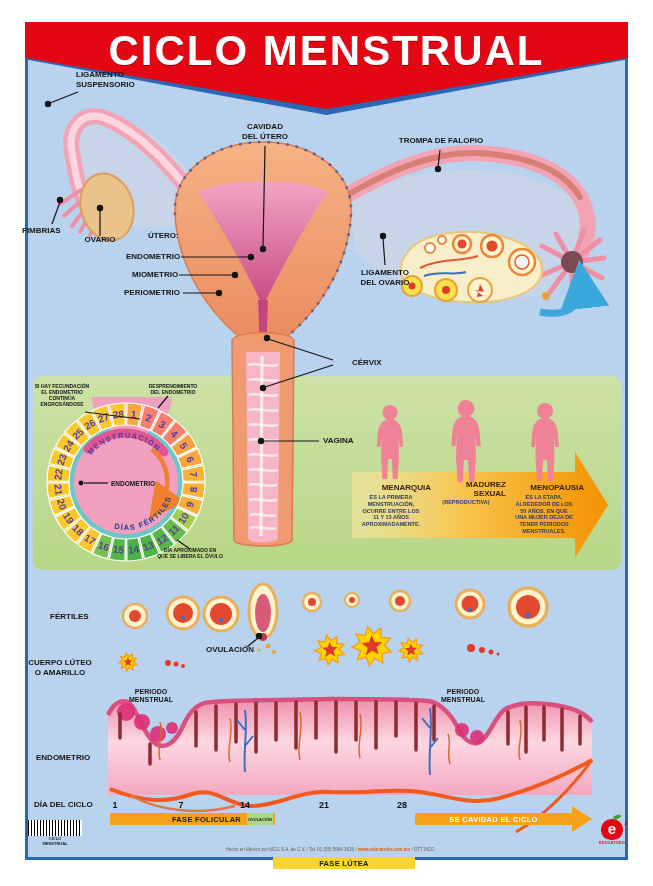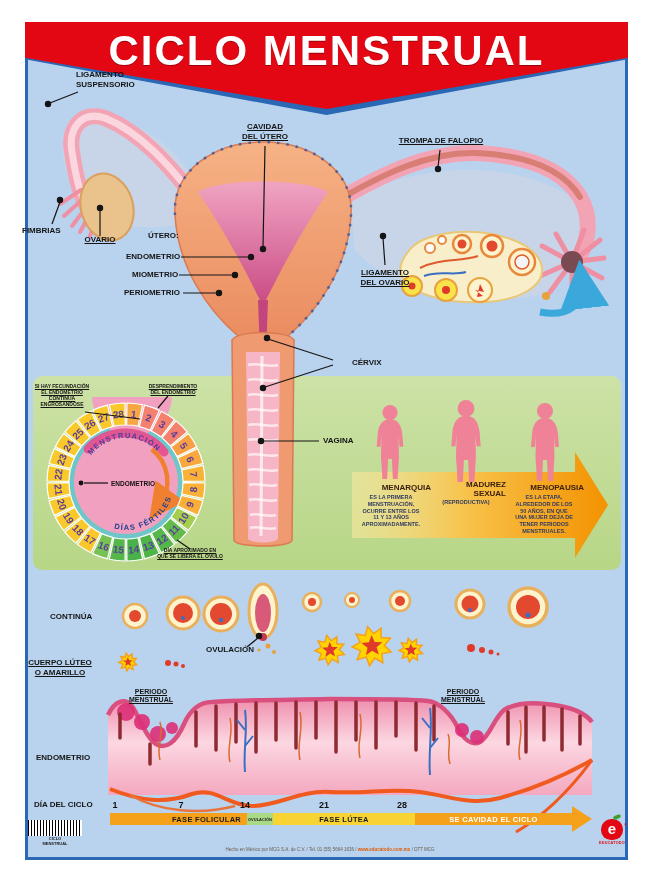--- a/index.html
+++ b/index.html
@@ -14,21 +14,21 @@
               clip-path:polygon(0 0,100% 0,100% 41%,50% 100%,0 41%);z-index:3;}
   #title-text{position:absolute;left:25px;top:27px;width:603px;text-align:center;z-index:4;
               font-weight:bold;font-size:42px;letter-spacing:2px;color:#fff;
               text-shadow:0 1px 0 #9e0009;}
   
   #green-panel{position:absolute;left:33px;top:376px;width:588px;height:194px;border-radius:9px;
                background:linear-gradient(#cde2a7,#b7d686);z-index:1;}
   
   .lbl{position:absolute;font-weight:bold;font-size:8px;line-height:9.5px;color:#151515;
        white-space:pre-line;z-index:6;}
-  .lbl.c{text-align:center;text-decoration:underline;}
+  .lbl.c{text-align:center;}
   .lbl.s{font-size:5px;line-height:6px;}
   .lbl.m{font-size:7px;line-height:8px;}
   svg.layer{position:absolute;left:0;top:0;z-index:2;pointer-events:none;}
   #wheel{position:absolute;left:41px;top:397px;width:170px;height:170px;z-index:3;}
   #lines{z-index:4;}
   .day-num{font-family:"Liberation Sans",sans-serif;font-weight:bold;font-size:10px;
            text-anchor:middle;dominant-baseline:central;}
   .curvetxt{font-family:"Liberation Sans",sans-serif;font-weight:bold;font-size:7.5px;
             letter-spacing:1.2px;}
   
@@ -36,21 +36,21 @@
                text-align:right;white-space:pre-line;z-index:6;}
   .stage-desc{position:absolute;font-weight:bold;font-size:5.5px;line-height:6.8px;color:#2f3a63;
               text-align:center;white-space:pre-line;z-index:6;}
   
   .axis-day{position:absolute;top:800px;transform:translateX(-50%);font-weight:bold;
             font-size:9px;color:#111;z-index:6;}
   .phase{position:absolute;top:813px;height:12px;z-index:6;display:flex;align-items:center;
          justify-content:center;font-weight:bold;font-size:7.5px;letter-spacing:.3px;}
   #phase-0{left:110px;width:137px;padding-left:28px;}
   #phase-1{left:247px;width:26px;font-size:4px;letter-spacing:0;}
-  #phase-2{left:273px;width:142px;}
+  #phase-2{left:273px;width:142px;margin-top:44px;}
   #phase-3{left:415px;width:157px;}
   #phase-arrow{position:absolute;left:572px;top:806px;width:0;height:0;z-index:6;
                border-left:20px solid #f5a11c;border-top:13px solid transparent;
                border-bottom:13px solid transparent;}
   
   #barcode{position:absolute;left:28px;top:820px;width:54px;height:16px;z-index:6;background:#fff;
            background-image:repeating-linear-gradient(90deg,#000 0 1px,#fff 1px 3px,#000 3px 4px,#fff 4px 6px);}
   #barcode-caption{position:absolute;left:28px;top:837px;width:54px;z-index:6;font-weight:bold;
                    font-size:4px;line-height:4.5px;color:#222;text-align:center;white-space:pre-line;}
   #fine-print{position:absolute;left:170px;top:847px;width:320px;text-align:center;z-index:6;
@@ -441,21 +441,21 @@
 SEXUAL</div>
   <div class="stage-desc" style="left:426px;top:499px;width:80px;">(REPRODUCTIVA)</div>
   <div class="stage-title" style="left:504px;top:484px;width:80px;">MENOPAUSIA</div>
   <div class="stage-desc" style="left:502px;top:494px;width:84px;">ES LA ETAPA,
 ALREDEDOR DE LOS
 50 AÑOS, EN QUE
 UNA MUJER DEJA DE
 TENER PERIODOS
 MENSTRUALES.</div>
 
-  <div class="lbl" style="left:50px;top:612px;">CONTINÚA</div>
+  <div class="lbl" style="left:50px;top:612px;">FÉRTILES</div>
   <div class="lbl" style="left:206px;top:645px;">OVULACIÓN</div>
   <div class="lbl c" style="left:26px;top:658px;width:68px;">CUERPO LÚTEO
 O AMARILLO</div>
   <div class="lbl c m" style="left:128px;top:688px;width:46px;">PERIODO
 MENSTRUAL</div>
   <div class="lbl c m" style="left:440px;top:688px;width:46px;">PERIODO
 MENSTRUAL</div>
   <div class="lbl" style="left:36px;top:753px;">ENDOMETRIO</div>
   <div class="lbl" style="left:34px;top:800px;">DÍA DEL CICLO</div>
 

